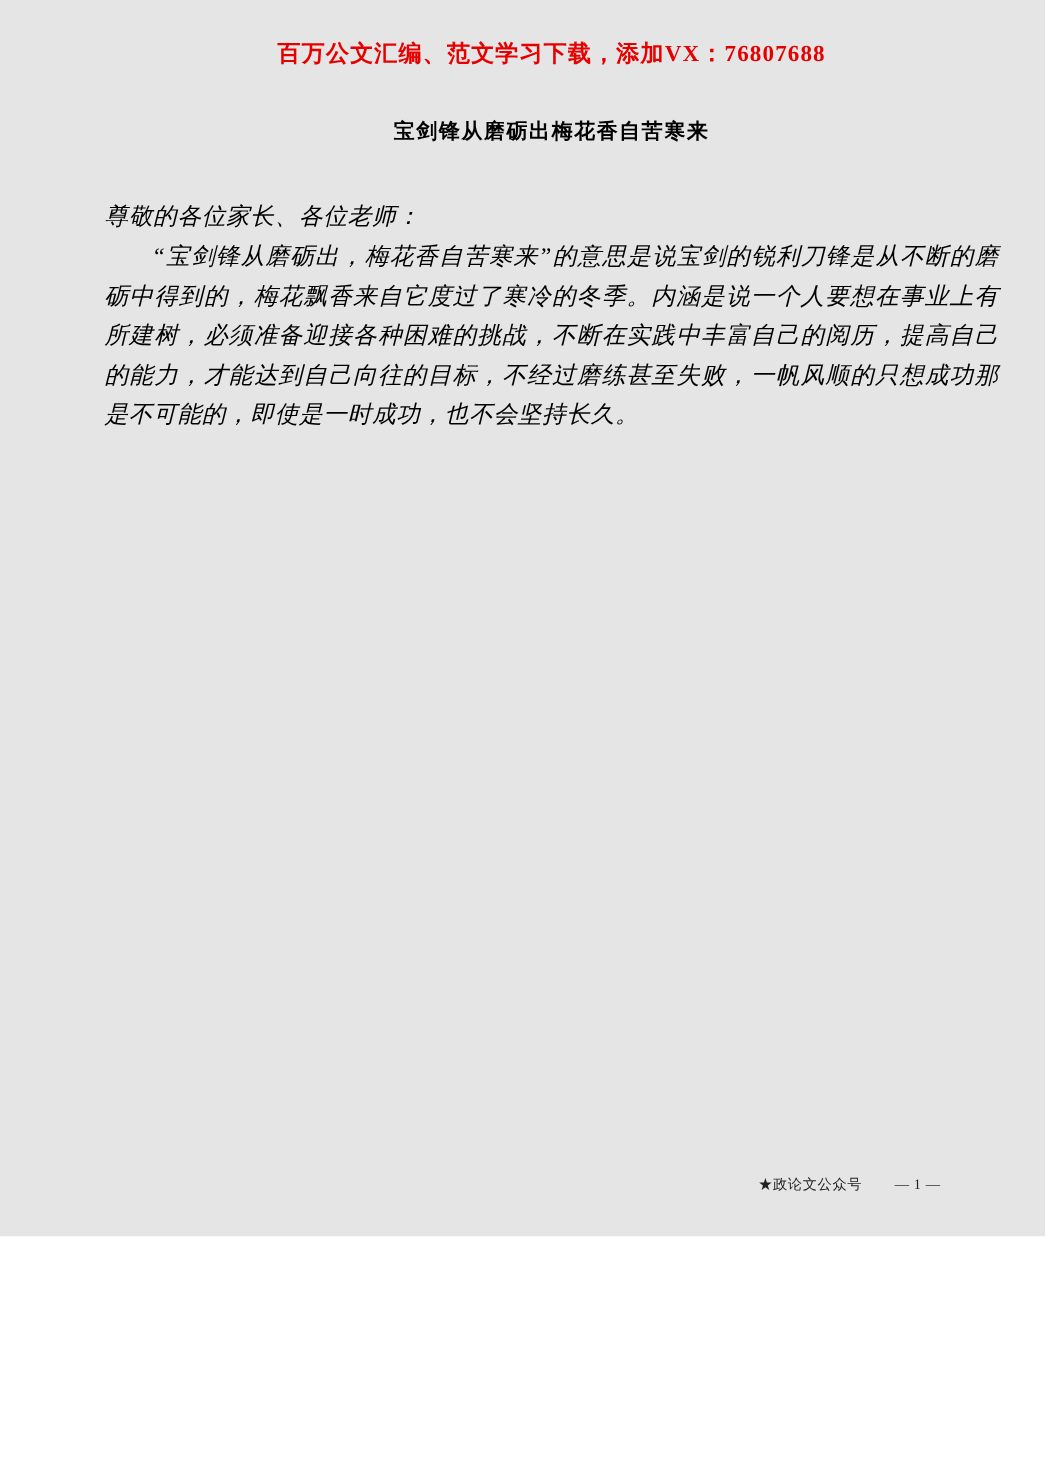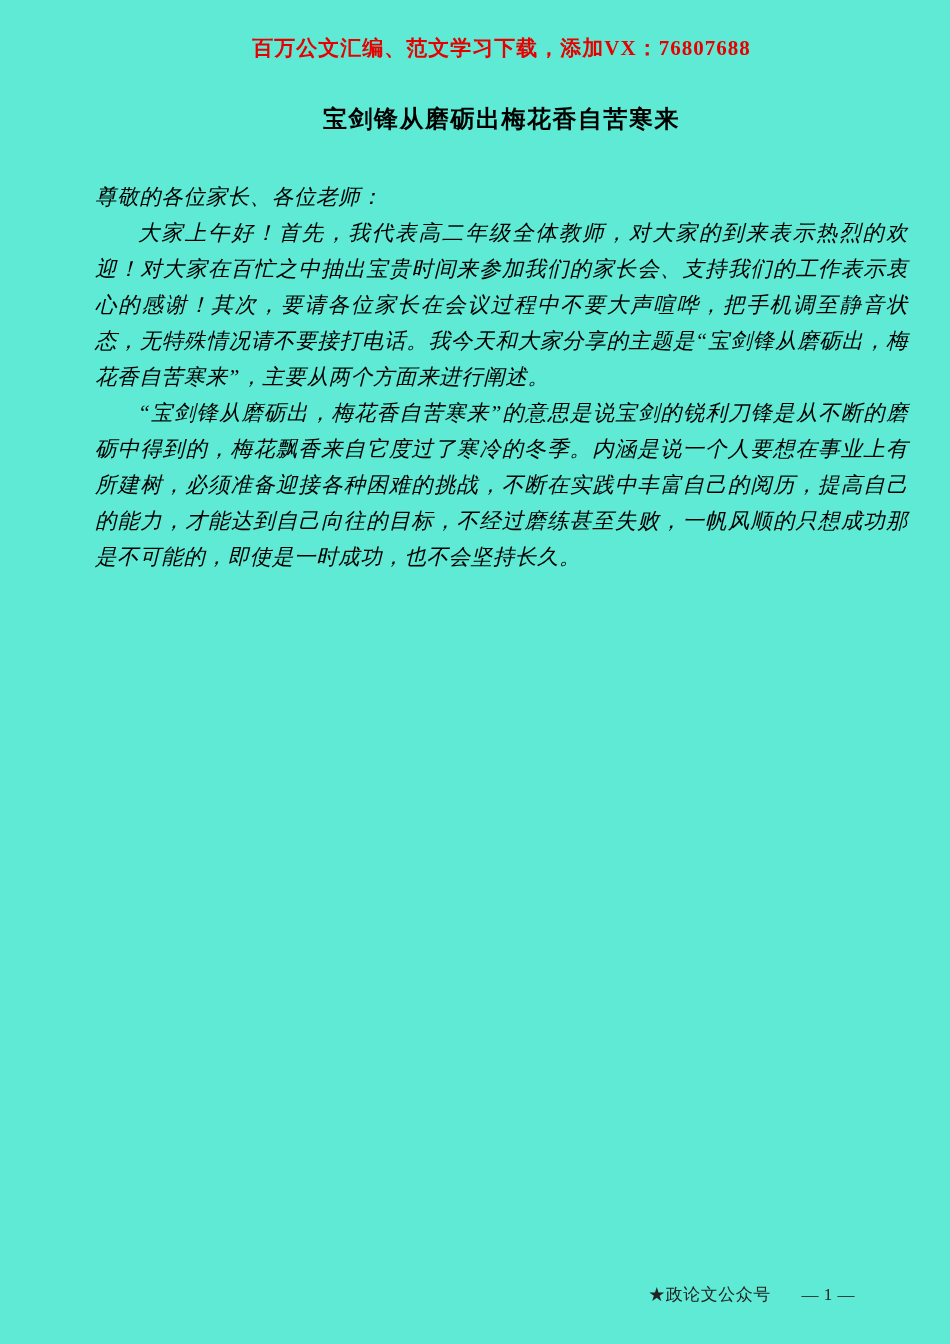--- a/index.html
+++ b/index.html
@@ -3,41 +3,41 @@
 <meta charset="utf-8">
 <style>
   html, body {
     margin: 0;
     padding: 0;
     background: #ffffff;
   }
   .page {
     position: relative;
     width: 950px;
-    height: 1344px;
+    height: 1124px;
     margin: 0 auto;
-    background: #5eead4;
+    background: #e5e5e5;
     color: #000000;
     font-family: "Liberation Serif", "DejaVu Serif", serif;
     box-sizing: border-box;
     padding: 34px 42px 0 95px;
     overflow: hidden;
   }
   .promo {
     color: #e60000;
     text-align: center;
     font-size: 21px;
     line-height: 28px;
     font-weight: 600;
     letter-spacing: 1px;
     margin-bottom: 38px;
   }
   .title {
     text-align: center;
-    font-size: 24px;
+    font-size: 19px;
     font-weight: 700;
     line-height: 39px;
     letter-spacing: 1.5px;
   }
   .title.date {
     font-size: 24px;
     font-weight: 700;
     line-height: 38px;
     letter-spacing: 1px;
   }
@@ -53,21 +53,21 @@
     margin: 0;
     font-style: italic;
   }
   .para {
     text-indent: 2em;
   }
   .footer {
     position: absolute;
     bottom: 38px;
     right: 95px;
-    font-size: 17px;
+    font-size: 13px;
     font-weight: 500;
     color: #222222;
     letter-spacing: 0.5px;
   }
   .footer .pagenum {
     margin-left: 26px;
   }
 </style>
 </head>
 <body>
@@ -75,21 +75,20 @@
 <div class="page">
 
   <div class="promo">百万公文汇编、范文学习下载，添加VX：76807688</div>
 
   <div class="title-block">
     <div class="title">宝剑锋从磨砺出梅花香自苦寒来</div>
   </div>
 
   <div class="body">
     <p class="salutation">尊敬的各位家长、各位老师：</p>
-    <p class="para">大家上午好！首先，我代表高二年级全体教师，对大家的到来表示热烈的欢迎！对大家在百忙之中抽出宝贵时间来参加我们的家长会、支持我们的工作表示衷心的感谢！其次，要请各位家长在会议过程中不要大声喧哗，把手机调至静音状态，无特殊情况请不要接打电话。我今天和大家分享的主题是“宝剑锋从磨砺出，梅花香自苦寒来”，主要从两个方面来进行阐述。</p>
     <p class="para">“宝剑锋从磨砺出，梅花香自苦寒来”的意思是说宝剑的锐利刀锋是从不断的磨砺中得到的，梅花飘香来自它度过了寒冷的冬季。内涵是说一个人要想在事业上有所建树，必须准备迎接各种困难的挑战，不断在实践中丰富自己的阅历，提高自己的能力，才能达到自己向往的目标，不经过磨练甚至失败，一帆风顺的只想成功那是不可能的，即使是一时成功，也不会坚持长久。</p>
   </div>
 
   <div class="footer">
     <span>★政论文公众号</span>
     <span class="pagenum">—  1  —</span>
   </div>
 
 </div>
 

